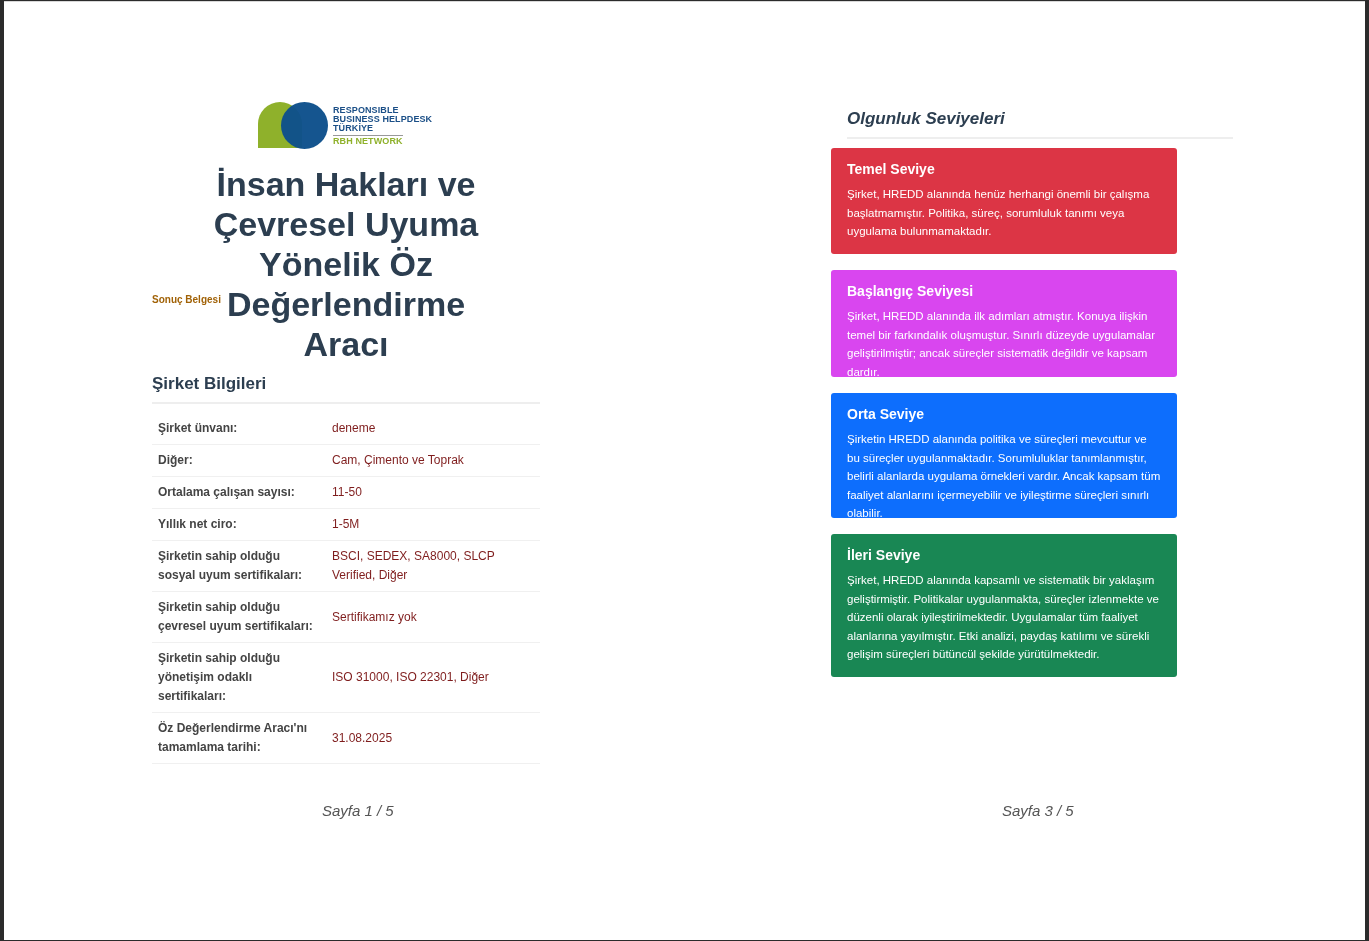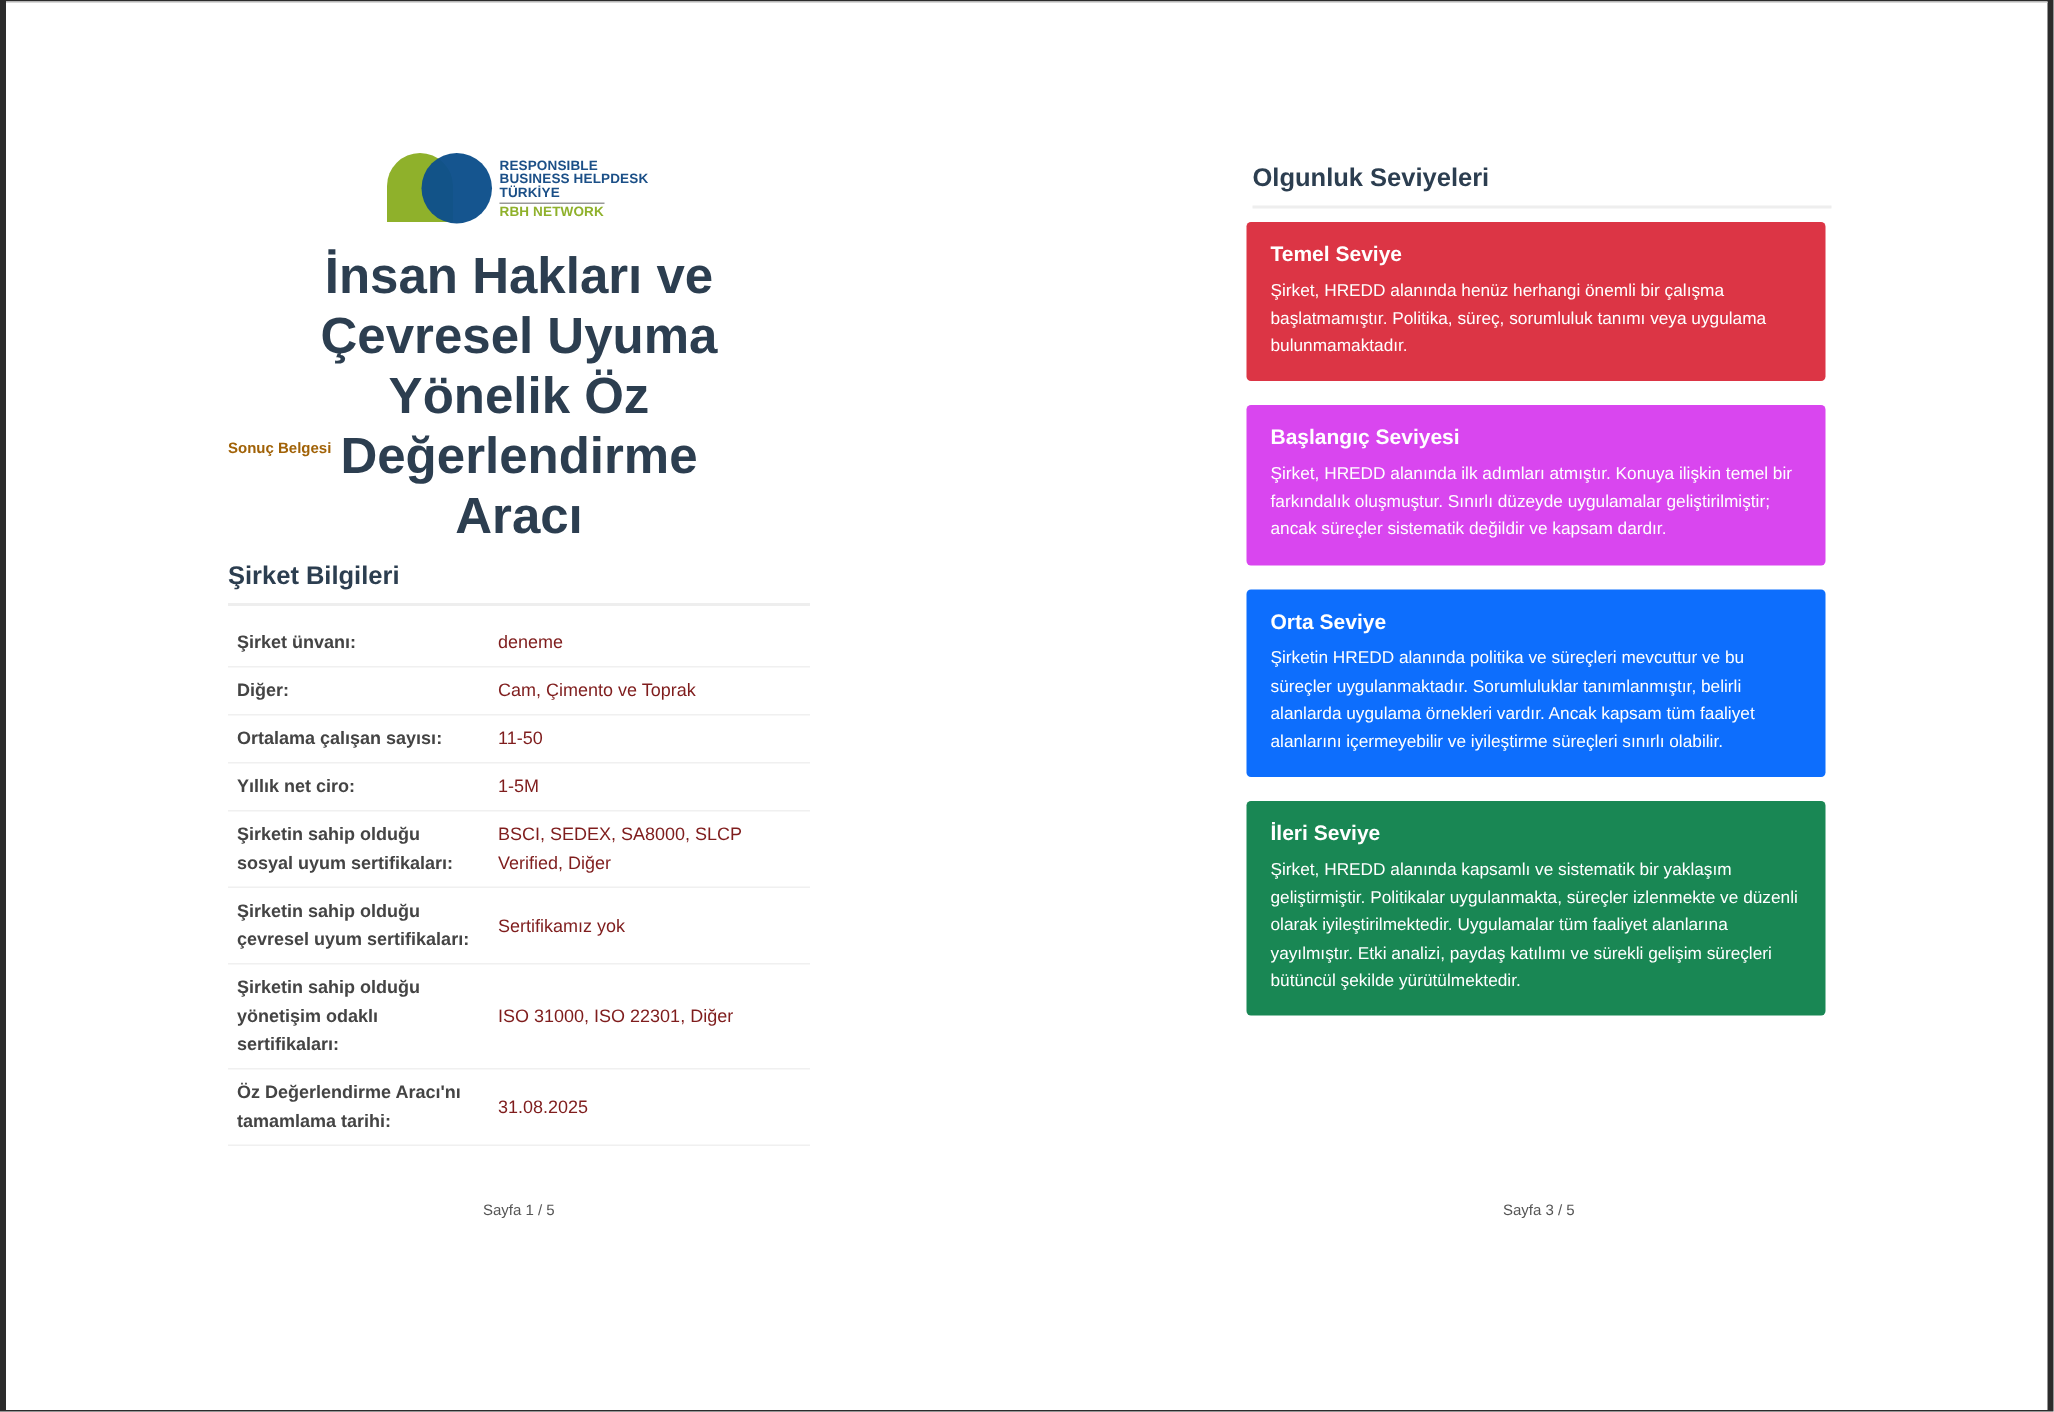--- a/index.html
+++ b/index.html
@@ -40,38 +40,38 @@
   }
   .subtitle {
     position: absolute; left: 0; top: 292px; width: 388px; text-align: left;
     font-size: 10px; font-weight: 700; color: #a16207;
   }
   .section-title {
     position: absolute; font-size: 17px; font-weight: 700; color: #2c3e50;
     padding-bottom: 8px; border-bottom: 2px solid #eeeeee;
   }
   .left-section-title { left: 0; top: 372px; width: 388px; }
-  .right-section-title { left: 4px; top: 107px; width: 386px; }
+  .right-section-title { left: 16px; top: 107px; width: 386px; font-style: italic; }
 
   .info-table { position: absolute; left: 0; top: 411px; width: 388px; border-collapse: collapse; }
   .info-table td {
     font-size: 12px; line-height: 19px; color: #7f1d1d; vertical-align: middle;
     border-bottom: 1px solid #f0f0f0; padding: 6px 6px;
   }
   .info-table td.label { font-weight: 700; color: #444; width: 162px; }
   .info-table tr.single td { height: 19px; }
 
   .level-card {
-    position: absolute; left: 0; width: 386px; border-radius: 3px; color: #fff;
+    position: absolute; left: 0; width: 346px; border-radius: 3px; color: #fff;
     box-sizing: border-box; padding: 13px 16px 10px 16px;
   }
   .level-card .card-title { font-size: 14px; font-weight: 700; margin-bottom: 8px; }
   .level-card .card-desc { font-size: 11.5px; line-height: 18.5px; }
 
-  .footer { position: absolute; top: 800px; font-size: 10px; color: #555; }
+  .footer { position: absolute; top: 800px; font-size: 15px; color: #555; font-style: italic; }
 </style>
 </head>
 <body>
 
 <div class="sheet">
 
   <div class="page-left">
     <div class="logo">
       <div class="green"></div>
       <div class="blue"></div>

